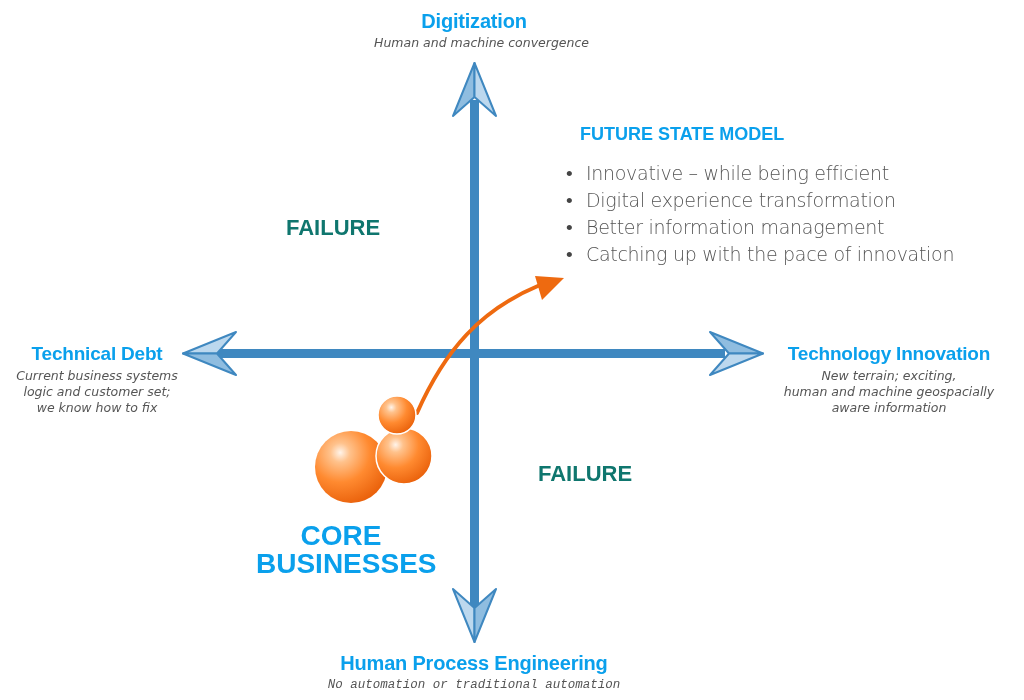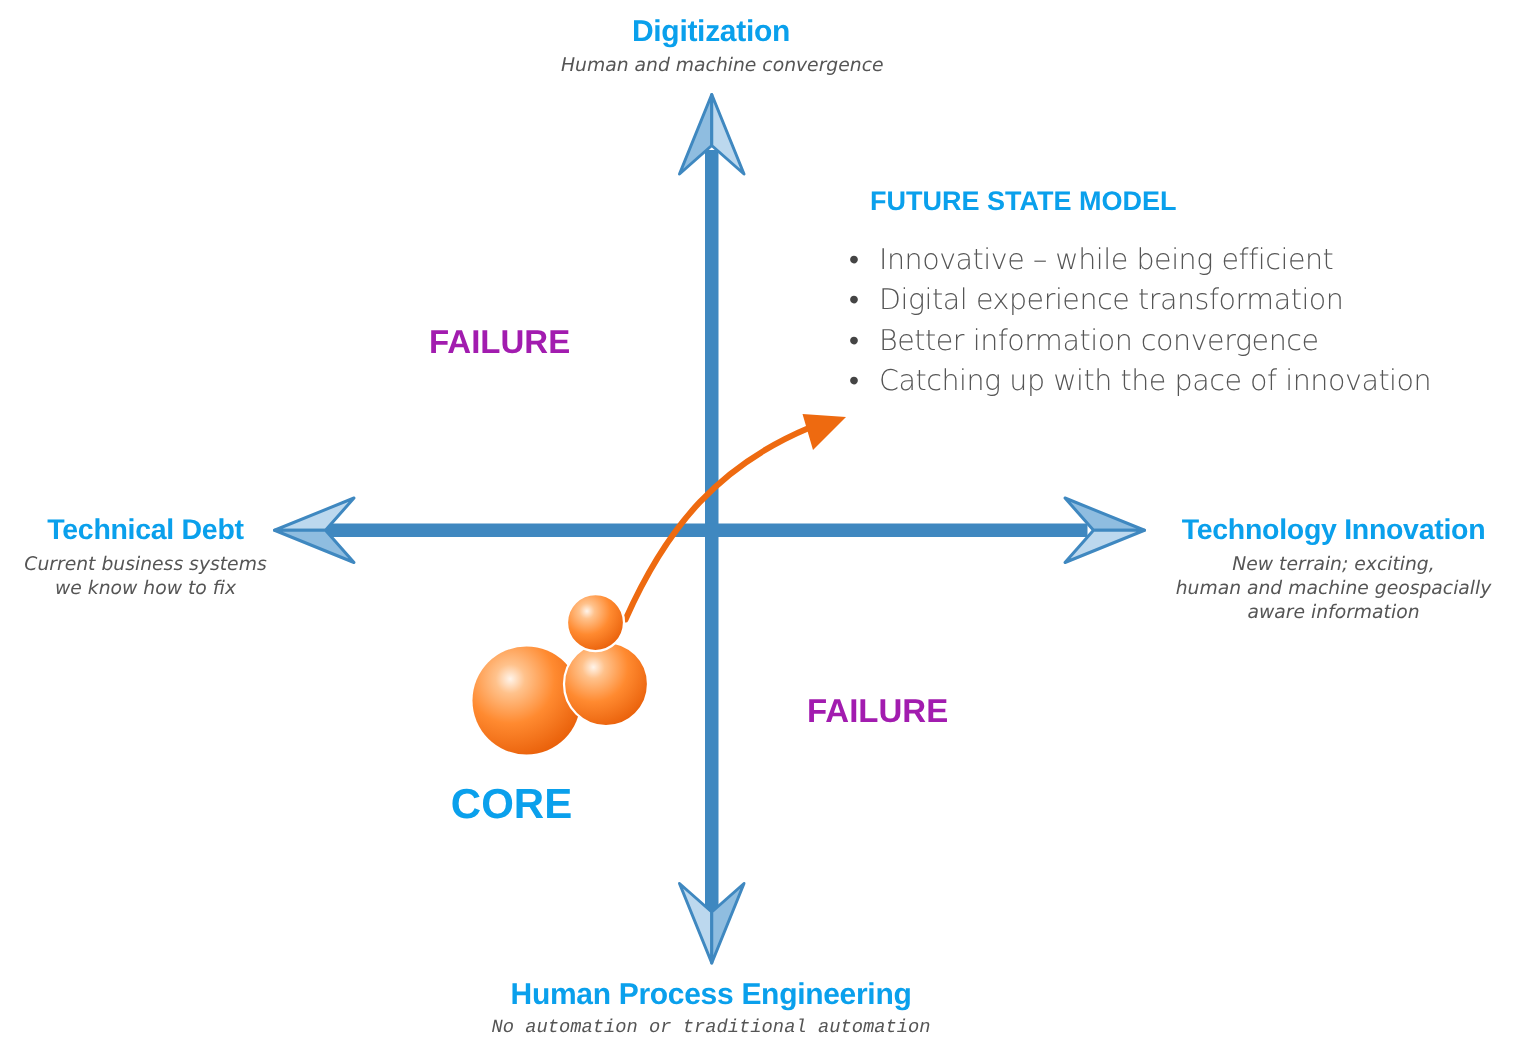--- a/index.html
+++ b/index.html
@@ -1,21 +1,21 @@
 <!DOCTYPE html>
 <html><head>
   <meta charset="utf-8">
   <style>
     html, body { margin: 0; padding: 0; background: #ffffff; }
     body { width: 1024px; height: 700px; position: relative; overflow: hidden; font-family: "Liberation Sans", "DejaVu Sans", sans-serif; }
     svg#diagram { position: absolute; left: 0; top: 0; width: 1024px; height: 700px; }
     .lbl { position: absolute; white-space: nowrap; }
     .axis-title { color: #0aa0ec; font-weight: bold; font-size: 19px; letter-spacing: -0.2px; }
     .axis-sub { color: #555555; font-style: italic; font-size: 12.5px; line-height: 16px; font-family: "DejaVu Sans", sans-serif; font-weight: 300; }
-    .failure { color: #a21caf; font-weight: bold; font-size: 22px; }
+    .failure { color: #0f766e; font-weight: bold; font-size: 22px; }
     .fsm-title { color: #0aa0ec; font-weight: bold; font-size: 18px; }
     .fsm-list { position: absolute; left: 566px; top: 160px; margin: 0; padding: 0; list-style: none; color: #555555; font-size: 19px; line-height: 27px; font-family: "DejaVu Sans", sans-serif; font-weight: 300; }
     .fsm-list li { position: relative; padding-left: 20px; letter-spacing: -0.3px; }
     .fsm-list li::before { content: "\2022"; position: absolute; left: 0; top: 0; color: #444; }
     .core { color: #0aa0ec; font-weight: bold; font-size: 28px; line-height: 28px; text-align: center; }
     .center { text-align: center; }
   </style>
 </head>
 <body>
 
@@ -71,36 +71,38 @@
 </div>
 
 <div class="lbl center" style="left:324px; top:652px; width:300px;">
   <div class="axis-title" style="font-size:20px;">Human Process Engineering</div>
   <div class="axis-sub" style="margin-top:2px;font-family:Liberation Mono, monospace;">No automation or traditional automation</div>
 </div>
 
 <div class="lbl center" style="left:0px; top:343px; width:194px;">
   <div class="axis-title">Technical Debt</div>
   <div class="axis-sub" style="margin-top:3px;">Current business systems</div>
+  <div class="axis-sub">logic and customer set;</div>
   <div class="axis-sub">we know how to fix</div>
 </div>
 
 <div class="lbl center" style="left:770px; top:343px; width:238px;">
   <div class="axis-title">Technology Innovation</div>
   <div class="axis-sub" style="margin-top:3px;">New terrain; exciting,</div>
   <div class="axis-sub">human and machine geospacially</div>
   <div class="axis-sub">aware information</div>
 </div>
 
 <div class="lbl failure" style="left:286px; top:215px;">FAILURE</div>
 <div class="lbl failure" style="left:538px; top:461px;">FAILURE</div>
 
 <div class="lbl fsm-title" style="left:580px; top:124px;">FUTURE STATE MODEL</div>
 <ul class="fsm-list">
   <li>Innovative – while being efficient</li>
   <li>Digital experience transformation</li>
-  <li>Better information convergence</li>
+  <li>Better information management</li>
   <li>Catching up with the pace of innovation</li>
 </ul>
 
 <div class="lbl core" style="left:256px; top:522px; width:170px;">
   <div>CORE</div>
+  <div>BUSINESSES</div>
 </div>
 
 </body></html>

